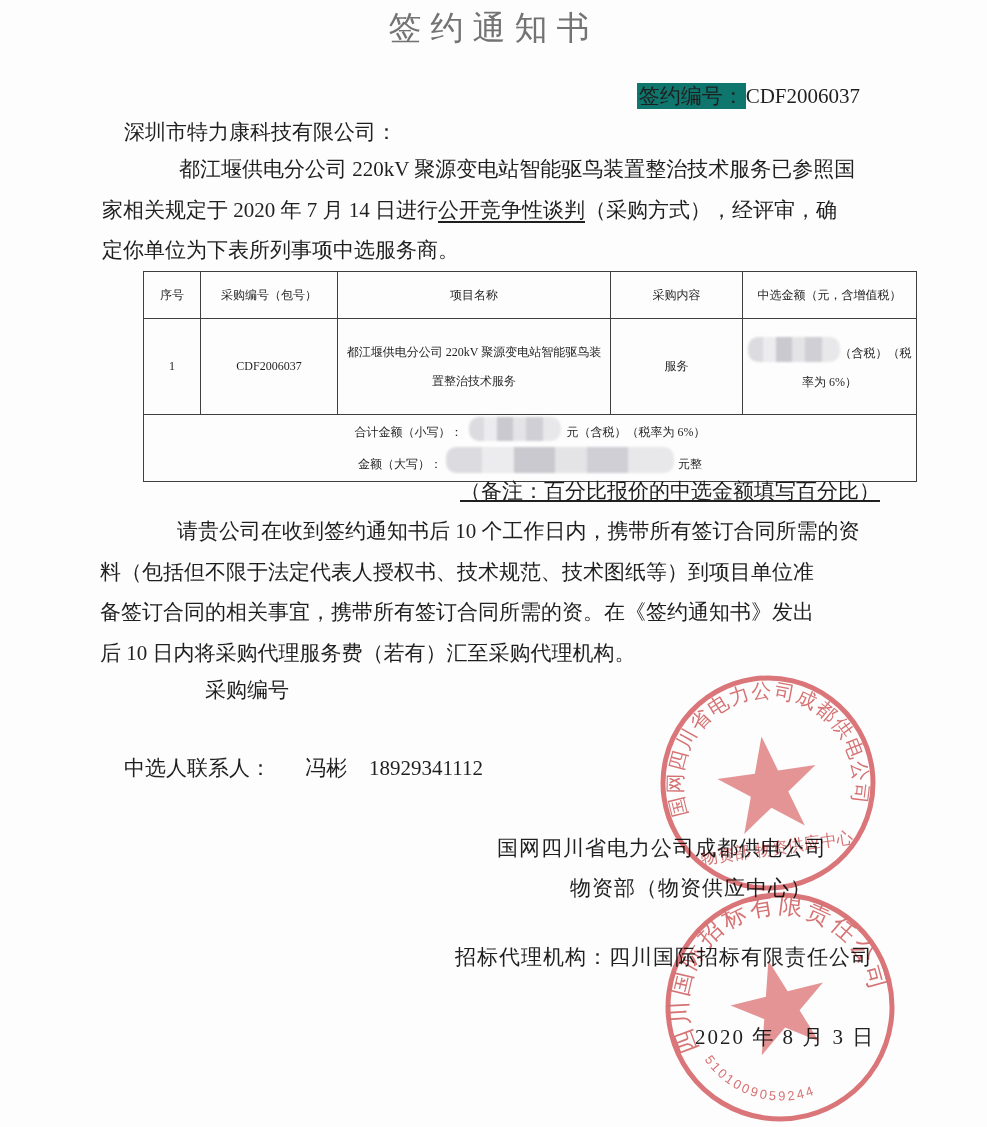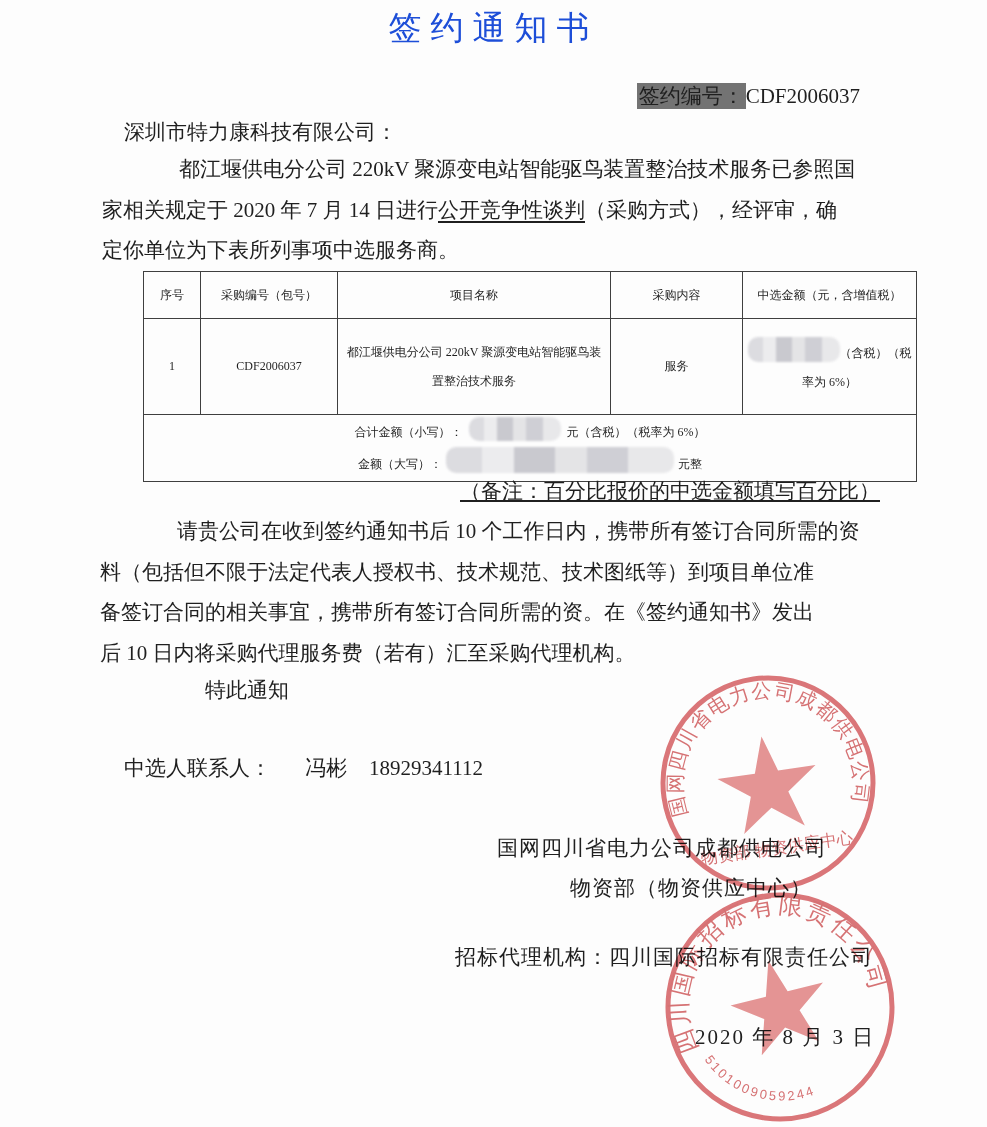--- a/index.html
+++ b/index.html
@@ -9,28 +9,28 @@
     background:#fdfdfd;
     font-family:"Liberation Serif","DejaVu Serif",serif;
     color:#1f1f1f;
     overflow:hidden;
   }
   .abs{position:absolute;}
   .doc-title{
     top:6px;left:0;width:100%;
     text-align:center;
     font-size:33px;letter-spacing:9px;
-    color:#1d4ed8;
+    color:#737373;
   }
   .ref-line{
     top:82px;left:0;width:987px;
     text-align:right;padding-right:127px;box-sizing:border-box;
     font-size:21px;
   }
-  .ref-label{background:#737373;padding:1px 2px;}
+  .ref-label{background:#0f766e;padding:1px 2px;}
   .addressee{top:118px;left:124px;font-size:21px;}
   .para{font-size:21px;line-height:40.5px;width:790px;}
   .para1{top:149px;left:102px;}
   .para2{top:511px;left:100px;}
   .indent1{text-indent:77px;}
   .uline{text-decoration:underline;text-underline-offset:4px;margin-top:28px;}
   table.main{
     border-collapse:collapse;
     table-layout:fixed;
     font-size:12px;
@@ -148,21 +148,21 @@
 
   <div class="abs note-line">（备注：百分比报价的中选金额填写百分比）</div>
 
   <div class="abs para para2">
     <div class="indent1">请贵公司在收到签约通知书后 10 个工作日内，携带所有签订合同所需的资</div>
     <div>料（包括但不限于法定代表人授权书、技术规范、技术图纸等）到项目单位准</div>
     <div>备签订合同的相关事宜，携带所有签订合同所需的资。在《签约通知书》发出</div>
     <div>后 10 日内将采购代理服务费（若有）汇至采购代理机构。</div>
   </div>
 
-  <div class="abs closing">特此通知</div>
+  <div class="abs closing">采购编号</div>
 
   <div class="abs contact contact-2">
     <span>中选人联系人：</span><span class="name">冯彬</span><span class="phone">18929341112</span>
   </div>
 
   <div class="abs sig sig-company">国网四川省电力公司成都供电公司</div>
   <div class="abs sig sig-dept">物资部（物资供应中心）</div>
   <div class="abs sig sig-agency">
     <span>招标代理机构：</span><span>四川国际招标有限责任公司</span>
   </div>

